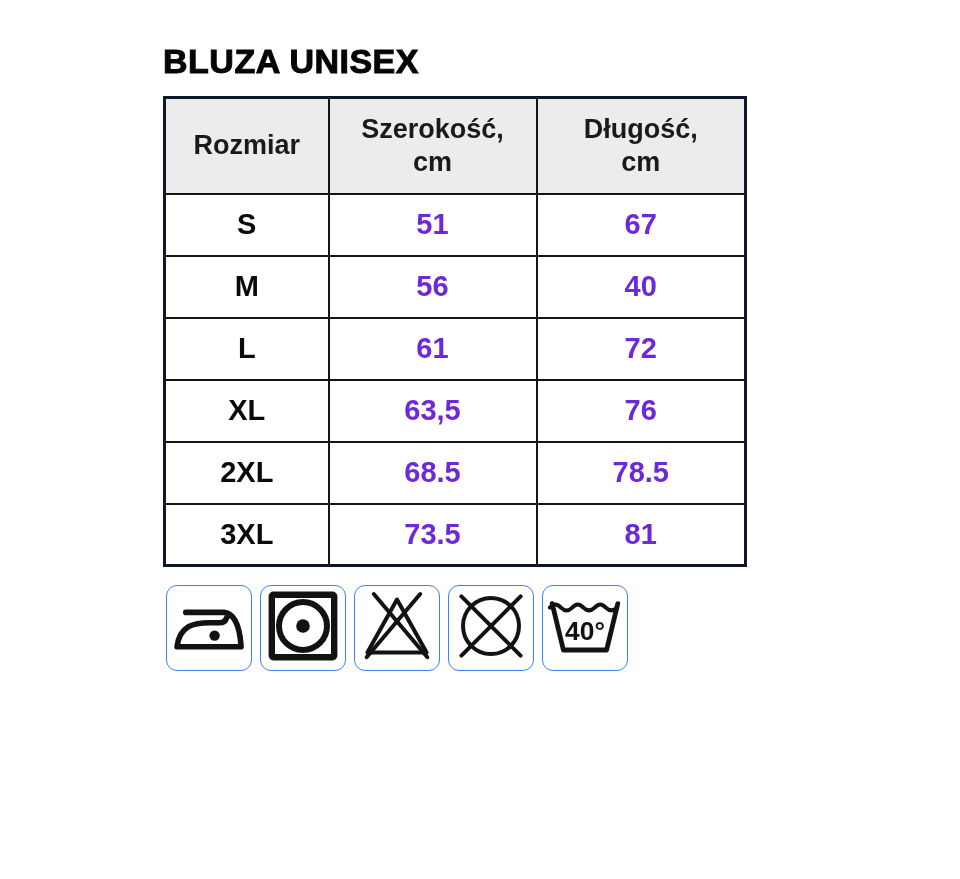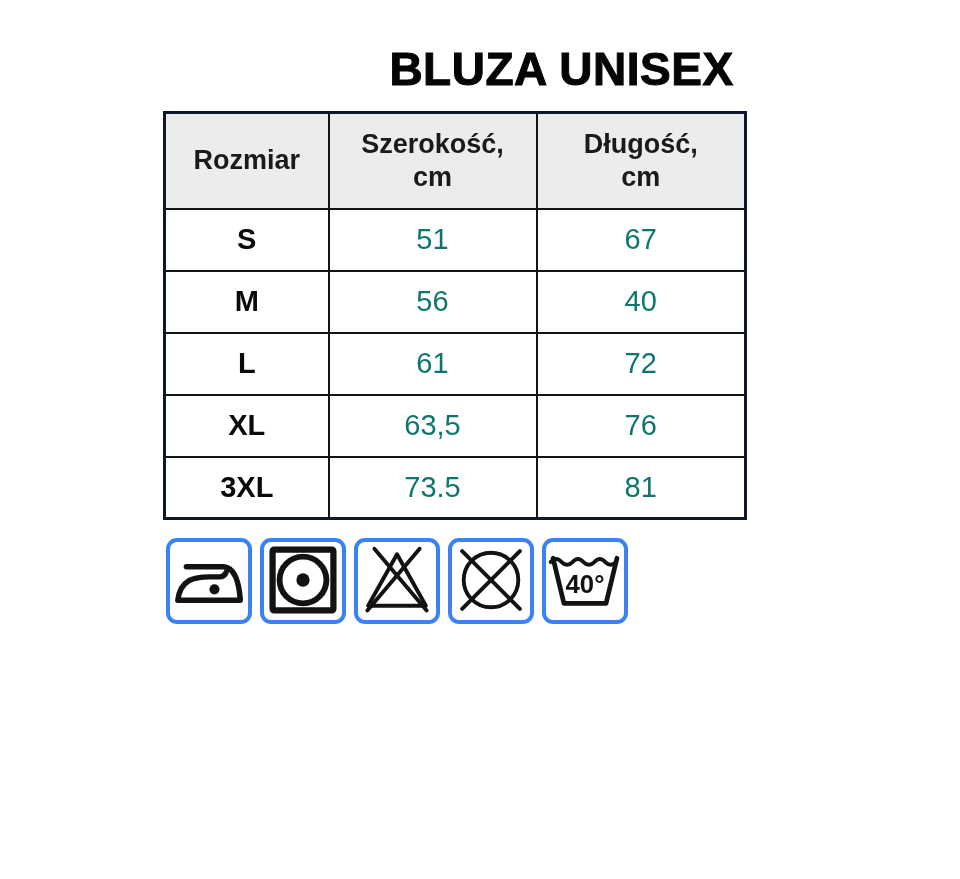--- a/index.html
+++ b/index.html
@@ -5,26 +5,25 @@
   * { margin: 0; padding: 0; box-sizing: border-box; }
   html, body { background: #ffffff; }
   body {
     width: 960px; height: 879px;
     font-family: "Liberation Sans", sans-serif;
     color: #111;
     overflow: hidden;
   }
   .page { padding: 42px 0 0 163px; }
   .page-title {
-    font-size: 46px;
+    font-size: 34px;
     font-weight: 700;
     letter-spacing: 0.5px;
     color: #050505;
     margin-bottom: 15px;
-    text-align: center;
     -webkit-text-stroke: 1px #050505;
   }
   table.size-table {
     border-collapse: collapse;
     width: 581px;
     table-layout: fixed;
   }
   table.size-table col.c1 { width: 164px; }
   table.size-table col.c2 { width: 208px; }
   table.size-table col.c3 { width: 209px; }
@@ -38,34 +37,34 @@
     height: 96px;
     background: #ececec;
     font-size: 27px;
     font-weight: 700;
     color: #1a1a1a;
     line-height: 1.22;
     white-space: pre-line;
   }
   table.size-table td { height: 62px; font-size: 29px; }
   td.size-cell { font-weight: 700; color: #0a0a0a; }
-  td.num-cell { font-weight: 400; color: #0f766e; }
+  td.num-cell { font-weight: 700; color: #6d28d9; }
   .care-row {
     margin-top: 18px;
     margin-left: 3px;
     display: flex;
     gap: 8px;
   }
   .care-tile {
     width: 86px; height: 86px;
     background: #fff;
-    border: 4px solid #3b82f6;
+    border: 1px solid #3b82f6;
     border-radius: 11px;
     display: flex;
-    align-items: flex-end;
+    align-items: flex-start;
     justify-content: center;
   }
   .care-tile svg { width: 80px; height: 80px; display: block; }
   .ic-stroke { fill: none; stroke: #121212; stroke-linecap: round; stroke-linejoin: round; }
   .tub-label {
     font-family: "Liberation Sans", sans-serif;
     font-size: 33px;
     font-weight: 700;
     fill: #121212;
   }
@@ -107,20 +106,25 @@
         <td class="size-cell">L</td>
         <td class="num-cell">61</td>
         <td class="num-cell">72</td>
       </tr>
       <tr>
         <td class="size-cell">XL</td>
         <td class="num-cell">63,5</td>
         <td class="num-cell">76</td>
       </tr>
       <tr>
+        <td class="size-cell">2XL</td>
+        <td class="num-cell">68.5</td>
+        <td class="num-cell">78.5</td>
+      </tr>
+      <tr>
         <td class="size-cell">3XL</td>
         <td class="num-cell">73.5</td>
         <td class="num-cell">81</td>
       </tr>
     </tbody>
   </table>
 
   <div class="care-row">
 
     <div class="care-tile">

